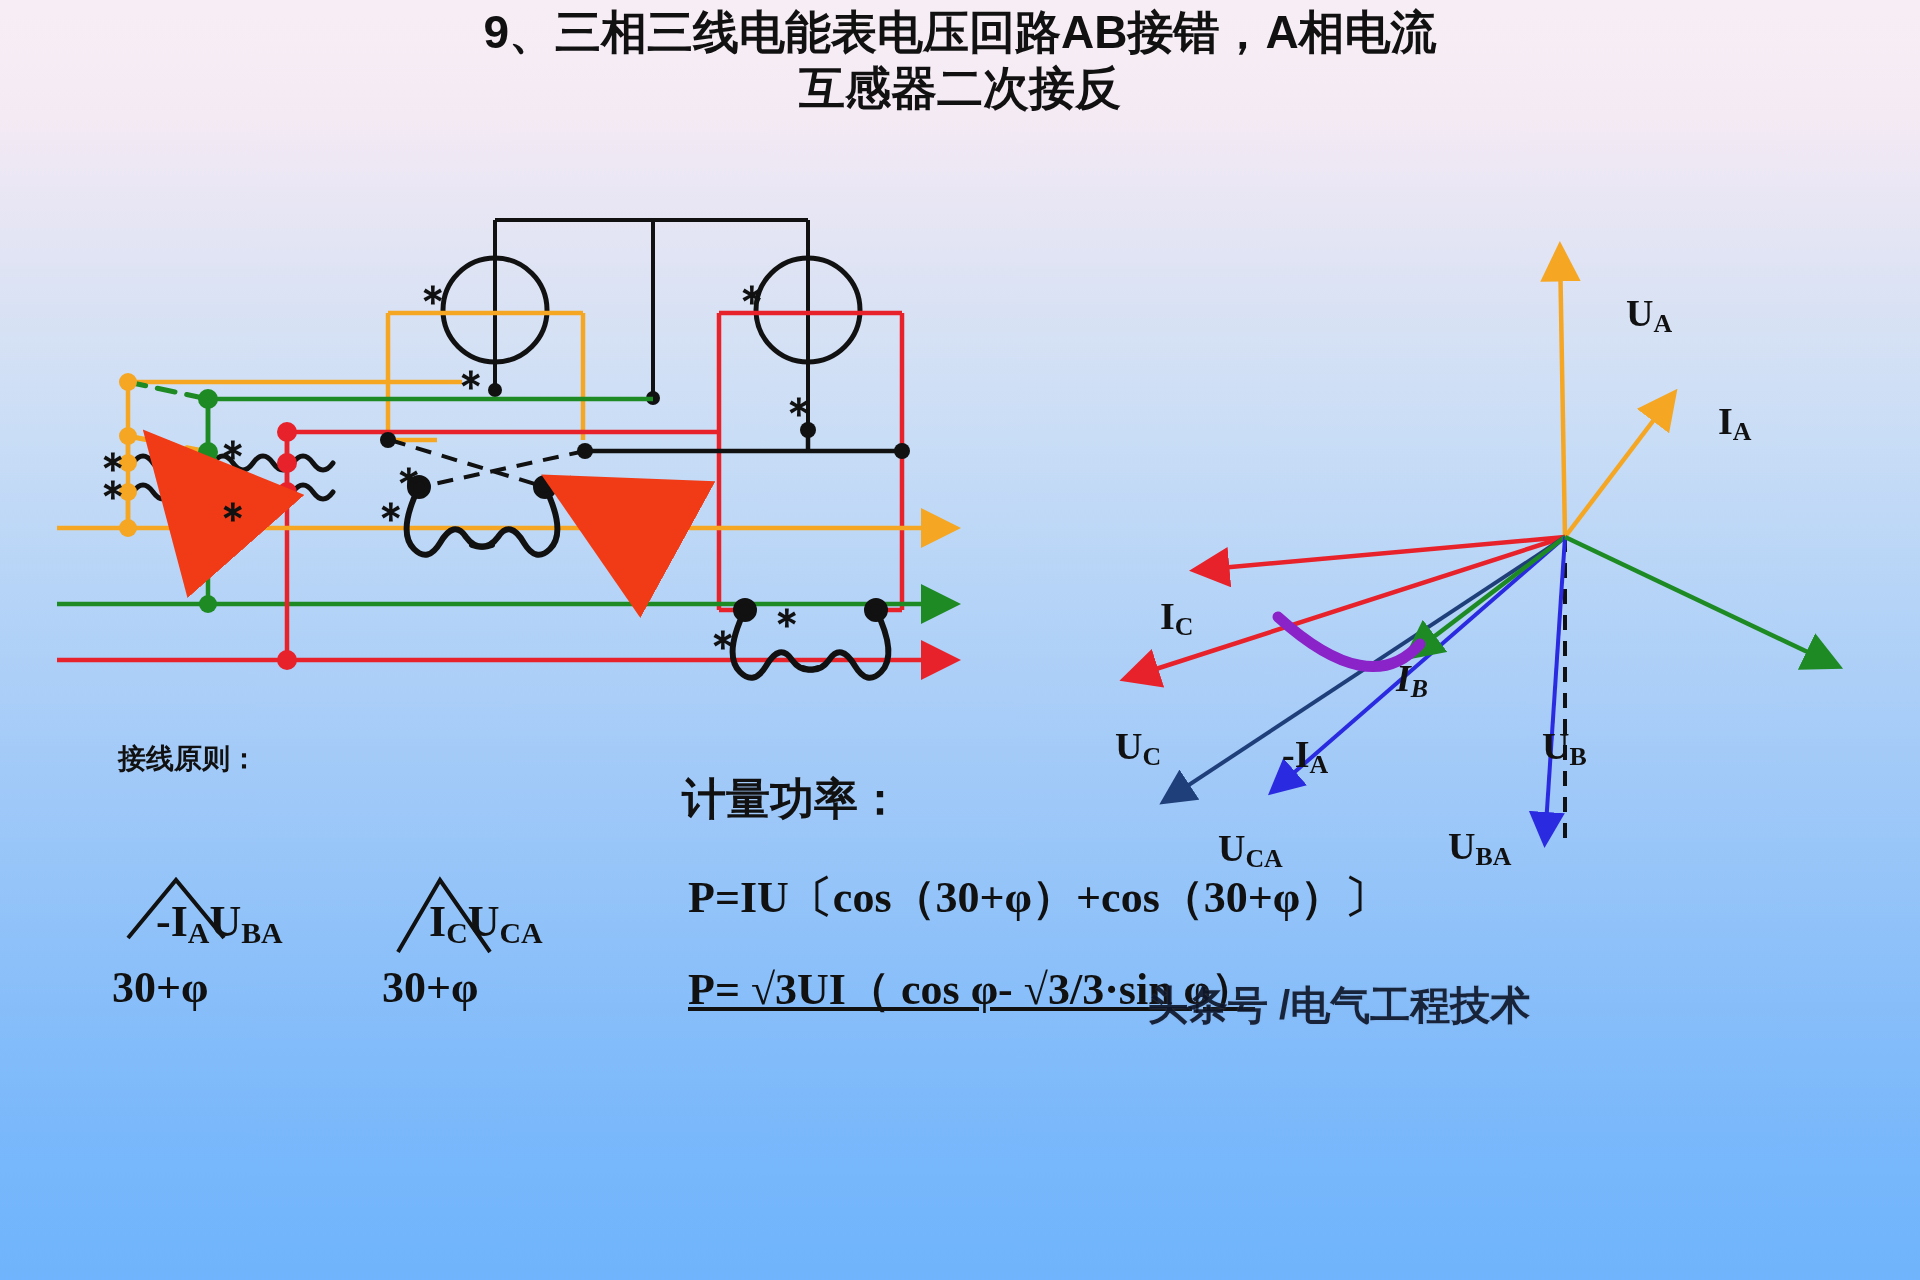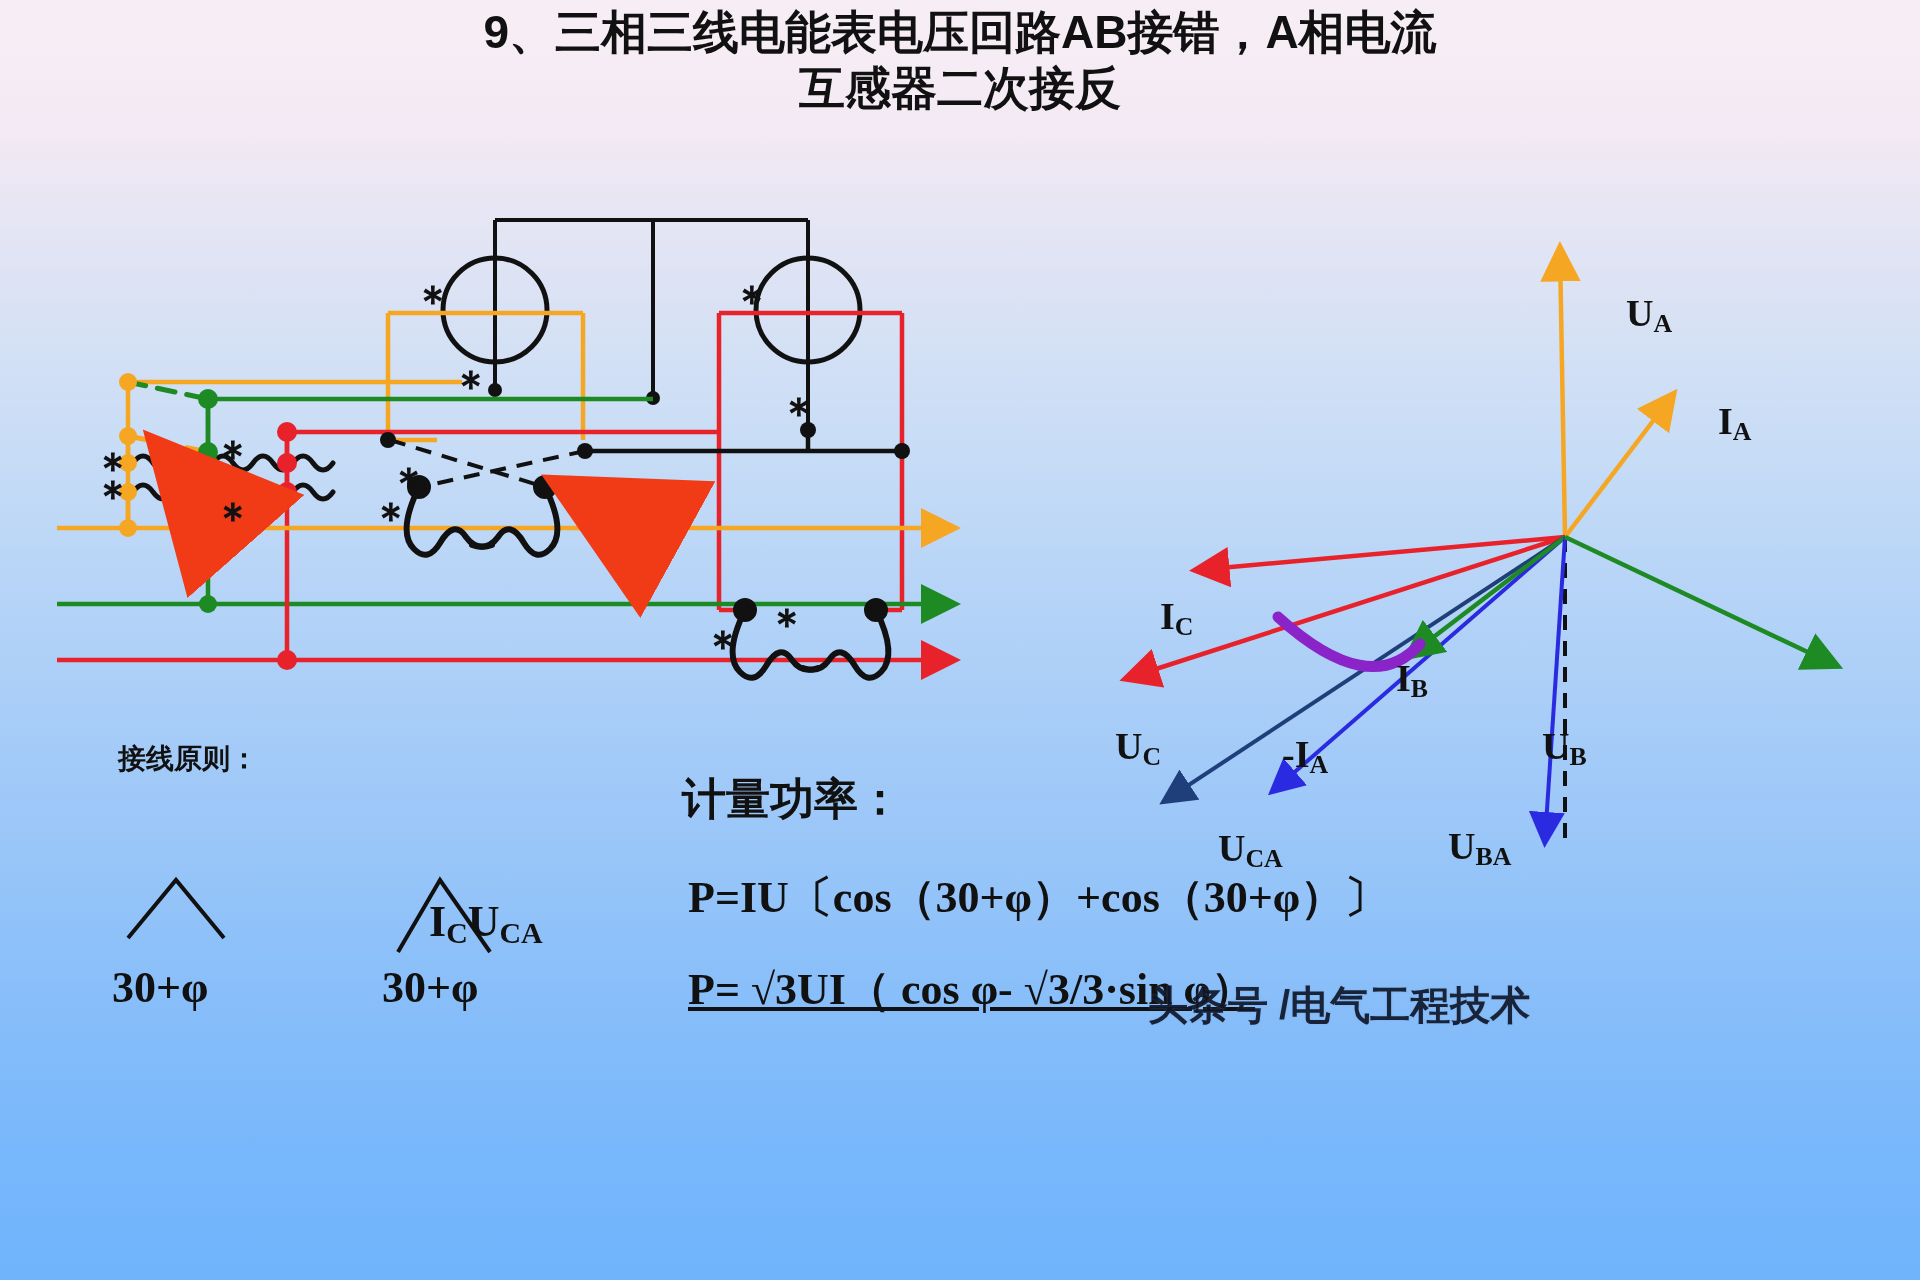--- a/index.html
+++ b/index.html
@@ -258,21 +258,21 @@
   </div>
   <div class="plabel" style="left:1180px; top:782px;">
     <span>U</span><span class="sub">CA</span>
   </div>
   <div class="plabel" style="left:1077px; top:680px;">
     <span>U</span><span class="sub">C</span>
   </div>
   <div class="plabel" style="left:1244px; top:688px;text-align:center;">
     <span>-I</span><span class="sub">A</span>
   </div>
-  <div class="plabel" style="left:1358px; top:612px;">
+  <div class="plabel" style="left:1358px; top:612px;font-style:italic;">
     <span>I</span><span class="sub">B</span>
   </div>
   <div class="plabel" style="left:1504px; top:680px;">
     <span>U</span><span class="sub">B</span>
   </div>
   <div class="plabel" style="left:1410px; top:780px;">
     <span>U</span><span class="sub">BA</span>
   </div>
 
   <div class="plabel" style="left:92px;  top:440px; font-size:42px;">＊</div>
@@ -285,20 +285,23 @@
   <div class="plabel" style="left:778px; top:385px; font-size:42px;">＊</div>
   <div class="plabel" style="left:388px; top:455px; font-size:42px;">＊</div>
   <div class="plabel" style="left:370px; top:490px; font-size:42px;">＊</div>
   <div class="plabel" style="left:702px; top:618px; font-size:42px;">＊</div>
   <div class="plabel" style="left:766px; top:596px; font-size:42px;">＊</div>
 
   <div class="heading-cn" style="left:118px; top:740px; font-size:28px;">接线原则：</div>
 
   <div class="heading-cn" style="left:682px; top:770px; font-size:44px;">计量功率：</div>
 
+  <div class="formula" style="left:112px; top:845px; font-size:44px;">
+    <span>-I</span><span class="sub">A</span><span>U</span><span class="sub">BA</span>
+  </div>
   <div class="formula" style="left:112px; top:962px; font-size:44px;">30+φ</div>
 
   <div class="formula" style="left:385px; top:845px; font-size:44px;text-align:center;">
     <span>I</span><span class="sub">C</span><span>U</span><span class="sub">CA</span>
   </div>
   <div class="formula" style="left:382px; top:962px; font-size:44px;">30+φ</div>
 
   <svg width="1920" height="1280" viewBox="0 0 1920 1280" style="pointer-events:none;">
     <path d="M128,938 L176,880 L224,938" stroke="#111" stroke-width="4" fill="none"></path>
     <path d="M398,952 L440,880 L490,952" stroke="#111" stroke-width="4" fill="none"></path>

